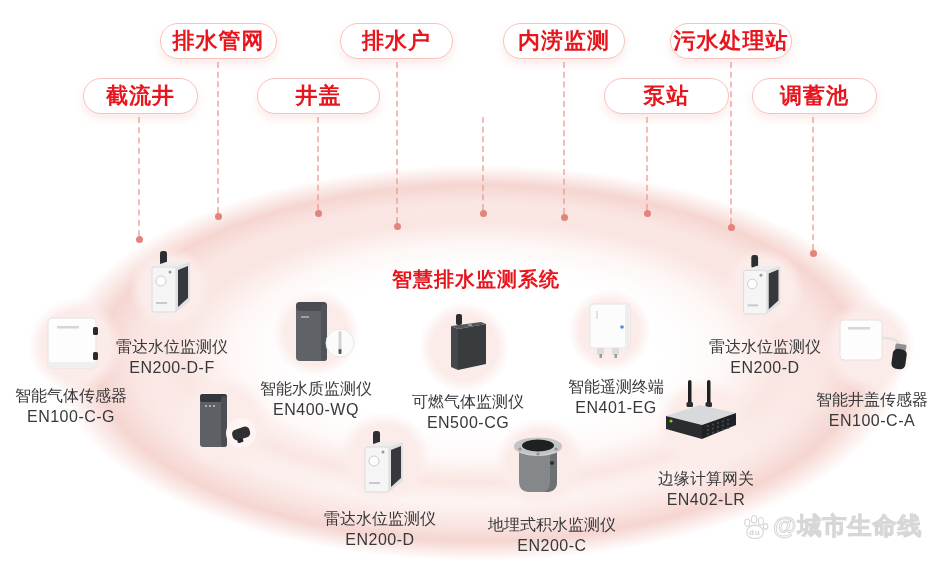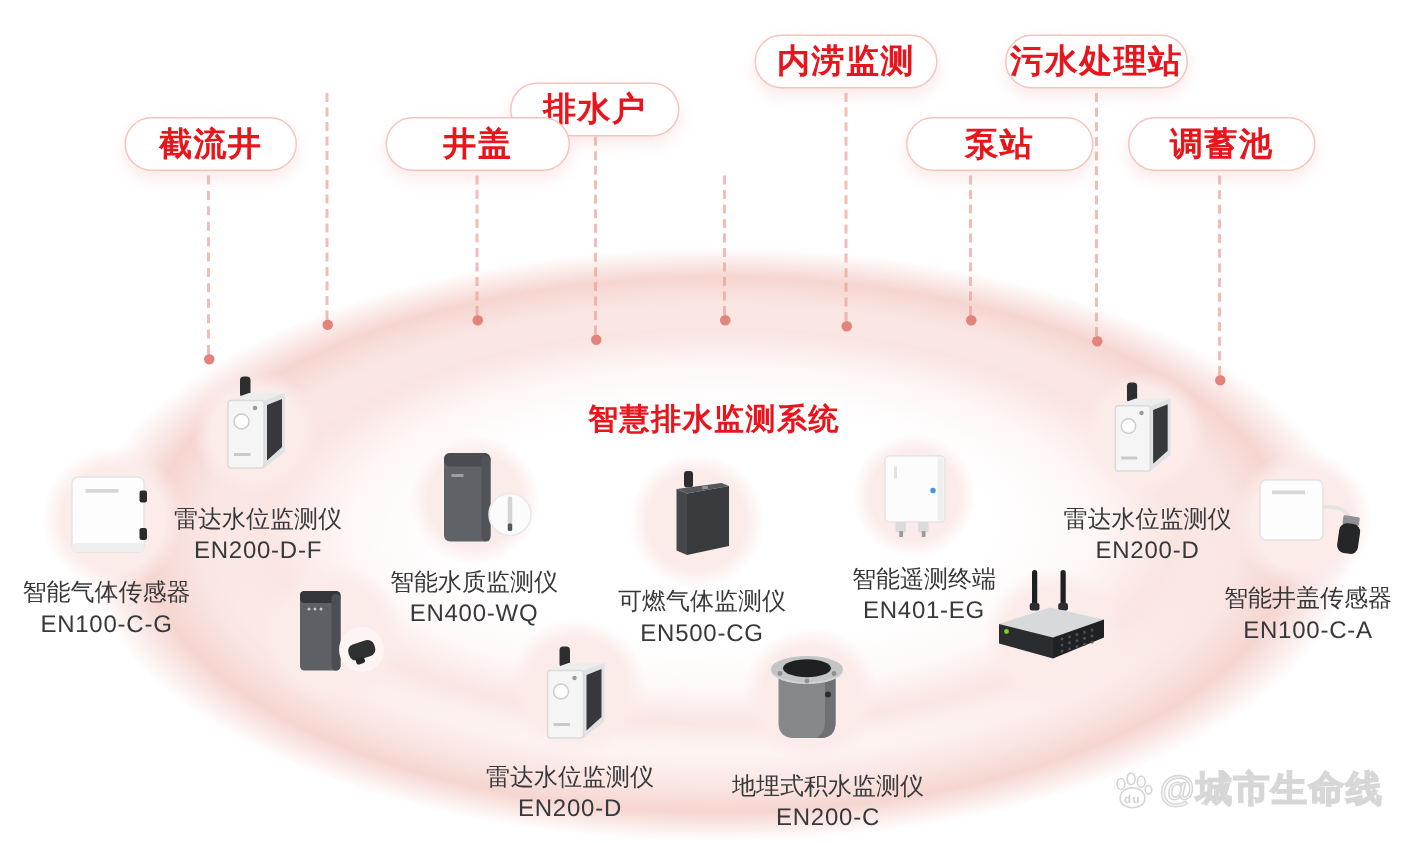--- a/index.html
+++ b/index.html
@@ -33,21 +33,21 @@
   
   .pill{
     position:absolute;height:36px;background:#ffffff;
     border:1px solid #f6c3bd;border-radius:19px;
     display:flex;align-items:center;justify-content:center;
     font-size:22px;font-weight:bold;color:#e8151d;letter-spacing:1px;
     box-shadow:0 5px 10px rgba(236,160,152,0.22);
     z-index:6;box-sizing:border-box;
   }
   .pill-0{left:160px;top:23px;width:117px;}
-  .pill-1{left:340px;top:23px;width:113px;margin-top:32px;}
+  .pill-1{left:340px;top:23px;width:113px;}
   .pill-2{left:503px;top:23px;width:122px;}
   .pill-3{left:670px;top:23px;width:122px;}
   .pill-4{left:83px; top:78px;width:115px;}
   .pill-5{left:257px;top:78px;width:123px;}
   .pill-6{left:423px;top:78px;width:117px;}
   .pill-7{left:604px;top:78px;width:125px;}
   .pill-8{left:752px;top:78px;width:125px;}
 
   
   .dash{
@@ -144,20 +144,21 @@
   <div class="dash dash-0"></div>
   <div class="dash dash-1"></div>
   <div class="dash dash-2"></div>
   <div class="dash dash-3"></div>
   <div class="dash dash-4"></div>
   <div class="dash dash-5"></div>
   <div class="dash dash-6"></div>
   <div class="dash dash-7"></div>
   <div class="dash dash-8"></div>
 
+  <div class="pill pill-0">排水管网</div>
   <div class="pill pill-1">排水户</div>
   <div class="pill pill-2">内涝监测</div>
   <div class="pill pill-3">污水处理站</div>
   <div class="pill pill-4">截流井</div>
   <div class="pill pill-5">井盖</div>
   <div class="pill pill-7">泵站</div>
   <div class="pill pill-8">调蓄池</div>
 
   <div class="title">智慧排水监测系统</div>
 
@@ -324,20 +325,24 @@
           <circle cx="63" cy="47.5" r="1"></circle>
           <circle cx="68" cy="46" r="1"></circle>
         <circle cx="48" cy="56" r="1"></circle>
           <circle cx="53" cy="54.5" r="1"></circle>
           <circle cx="58" cy="53" r="1"></circle>
           <circle cx="63" cy="51.5" r="1"></circle>
           <circle cx="68" cy="50" r="1"></circle>
       </g>
     </svg>
   </div>
+  <div class="dlabel dlabel-8">
+    <div>边缘计算网关</div>
+    <div class="model">EN402-LR</div>
+  </div>
 
   <div class="dev dev-9">
     <svg width="52" height="62" viewBox="0 0 52 64">
       <rect x="16" y="1" width="7" height="14" rx="2.5" fill="#2c2e30"></rect>
       <polygon points="8,17 22,12 46,12 32,17" fill="#ededee"></polygon>
       <polygon points="32,17 46,12 46,51 32,62" fill="#e0e1e2"></polygon>
       <polygon points="34,20 44,16 44,48 34,57" fill="#36383b"></polygon>
       <rect x="8" y="17" width="24" height="45" rx="2" fill="#f5f5f6" stroke="#dadbdc" stroke-width="1"></rect>
       <circle cx="17" cy="31" r="5" fill="#fdfdfd" stroke="#cccccc"></circle>
       <circle cx="26" cy="22" r="1.5" fill="#9a9a9a"></circle>

